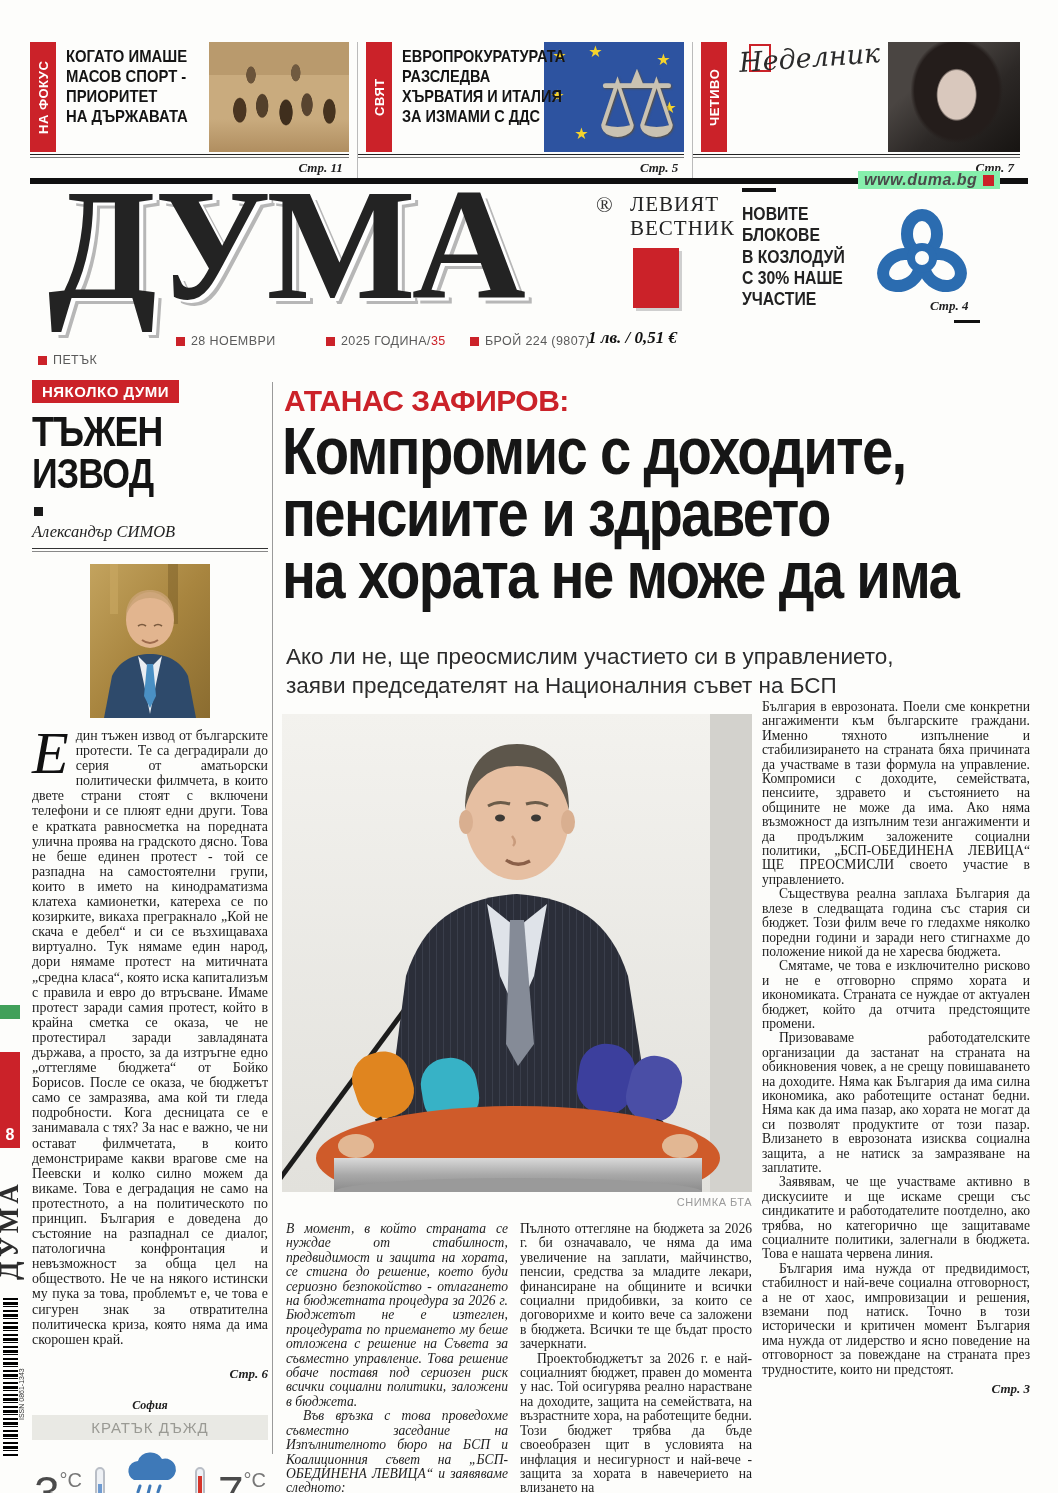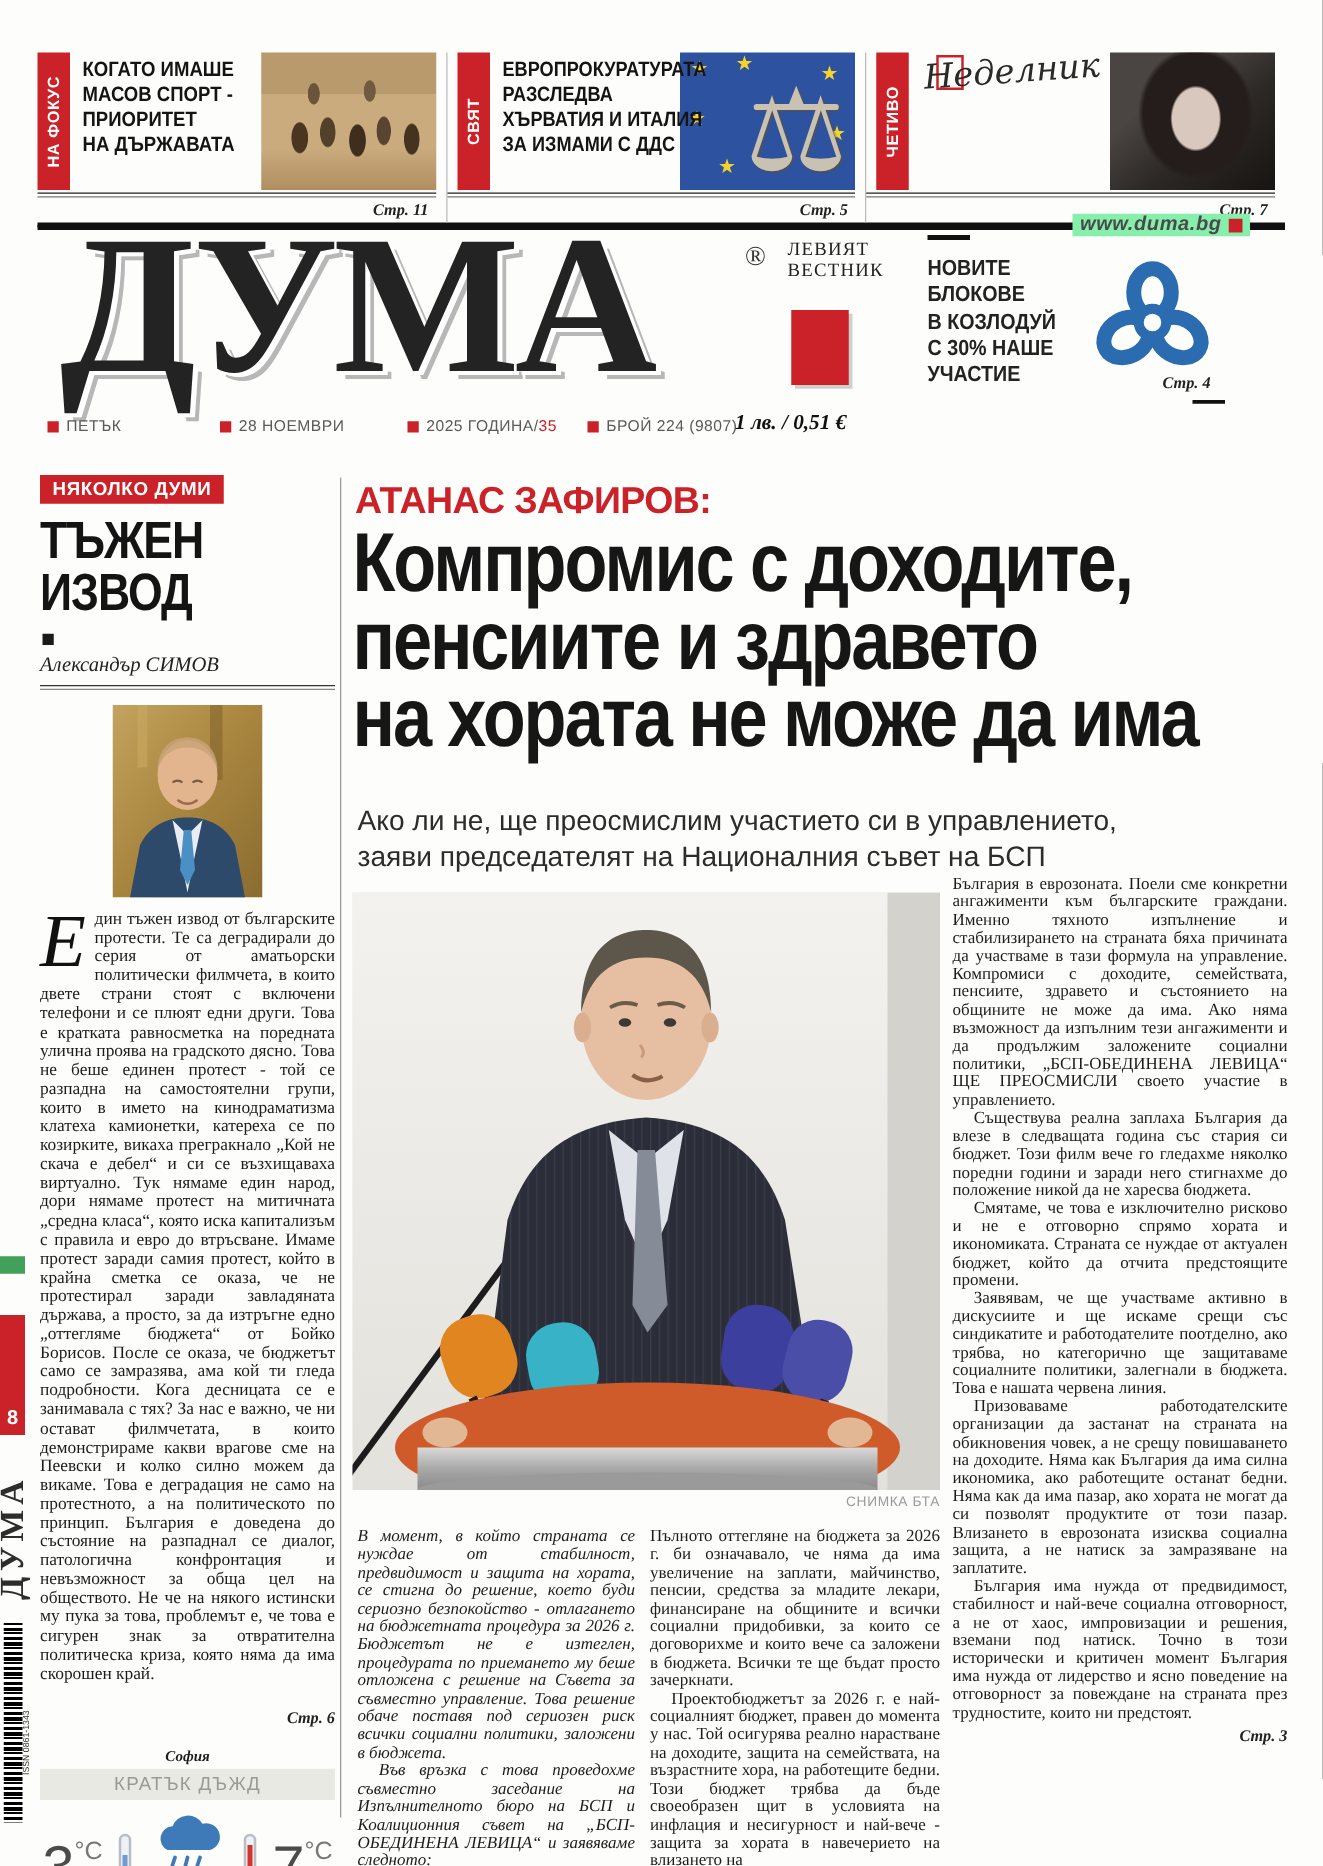--- a/index.html
+++ b/index.html
@@ -42,21 +42,21 @@
      radial-gradient(34px 44px at 52% 48%, #d9c8bd 0 55%, transparent 60%),
      radial-gradient(70px 80px at 52% 44%, #241d1b 0 60%, transparent 66%),
      linear-gradient(140deg,#4a4542 0 30%,#2c2826 60%,#171412 100%);}
 
   
   .masthead{position:absolute;left:0;top:178px;width:1058px;height:182px;}
   .mh-title{position:absolute;left:48px;top:-16px;font-family:"Liberation Serif",serif;font-weight:bold;
             font-size:158px;line-height:1.05;letter-spacing:-4px;color:#232323;
             text-shadow:4px 3px 0 #fff,7px 6px 0 #b7b7b7;}
   .mh-reg{position:absolute;left:596px;top:14px;font-size:22px;color:#333;}
-  .mh-tagline{position:absolute;left:630px;top:14px;font-size:15px;letter-spacing:1px;line-height:1.15;color:#222;}
+  .mh-tagline{position:absolute;left:630px;top:14px;font-size:21px;letter-spacing:1px;line-height:1.15;color:#222;}
   .mh-square{position:absolute;left:633px;top:70px;width:46px;height:60px;background:#cb2229;box-shadow:3px 3px 0 #cfcfcf;}
   .promo{position:absolute;left:742px;top:8px;width:280px;height:150px;}
   .promo-dash{position:absolute;left:0;top:2px;width:34px;height:4px;background:#111;}
   .promo-head{position:absolute;left:0;top:18px;font-size:17.5px;line-height:1.22;color:#222;}
   .promo-logo{position:absolute;left:128px;top:16px;}
   .promo-page{position:absolute;left:188px;top:112px;text-align:right;}
   .promo-dash2{position:absolute;left:212px;top:134px;width:26px;height:3px;background:#111;}
   .dateline{position:absolute;left:38px;top:156px;width:990px;height:18px;font-family:"Liberation Sans",sans-serif;
             font-size:12.5px;color:#5a5a5a;letter-spacing:.4px;}
   .dl-item{position:absolute;top:0;display:flex;align-items:center;gap:6px;}
@@ -182,21 +182,21 @@
           <ellipse cx="0" cy="-24" rx="15" ry="19" transform="rotate(240)"></ellipse>
         </g>
         <circle cx="52" cy="56" r="15" fill="#2b6cb0"></circle>
         <circle cx="52" cy="56" r="7" fill="#fdfdfb"></circle>
       </svg>
       <div class="promo-page pageref">Стр. 4</div>
       <div class="promo-dash2"></div>
     </div>
 
     <div class="dateline">
-      <div class="dl-item" style="left:0;">
+      <div class="dl-item" style="left:0;margin-top:19px;">
         <span class="dl-sq"></span>
         <span>ПЕТЪК</span>
       </div>
       <div class="dl-item" style="left:138px;">
         <span class="dl-sq"></span>
         <span>28 НОЕМВРИ</span>
       </div>
       <div class="dl-item" style="left:288px;">
         <span class="dl-sq"></span>
         <span><span>2025 ГОДИНА/</span><span class="dl-red">35</span></span>
@@ -348,19 +348,19 @@
     <p>Във връзка с това проведохме съвместно заседание на Изпълнителното бюро на БСП и Коалиционния съвет на „БСП-ОБЕДИНЕНА ЛЕВИЦА“ и заявяваме следното:</p>
   </div>
   <div class="colB body-col">
     <p>Пълното оттегляне на бюджета за 2026 г. би означавало, че няма да има увеличение на заплати, майчинство, пенсии, средства за младите лекари, финансиране на общините и всички социални придобивки, за които се договорихме и които вече са заложени в бюджета. Всички те ще бъдат просто зачеркнати.</p>
     <p>Проектобюджетът за 2026 г. е най-социалният бюджет, правен до момента у нас. Той осигурява реално нарастване на доходите, защита на семействата, на възрастните хора, на работещите бедни. Този бюджет трябва да бъде своеобразен щит в условията на инфлация и несигурност и най-вече - защита за хората в навечерието на влизането на</p>
   </div>
   <div class="colR body-col">
     <p>България в еврозоната. Поели сме конкретни ангажименти към българските граждани. Именно тяхното изпълнение и стабилизирането на страната бяха причината да участваме в тази формула на управление. Компромиси с доходите, семействата, пенсиите, здравето и състоянието на общините не може да има. Ако няма възможност да изпълним тези ангажименти и да продължим заложените социални политики, „БСП-ОБЕДИНЕНА ЛЕВИЦА“ ЩЕ ПРЕОСМИСЛИ своето участие в управлението.</p>
     <p>Съществува реална заплаха България да влезе в следващата година със стария си бюджет. Този филм вече го гледахме няколко поредни години и заради него стигнахме до положение никой да не харесва бюджета.</p>
     <p>Смятаме, че това е изключително рисково и не е отговорно спрямо хората и икономиката. Страната се нуждае от актуален бюджет, който да отчита предстоящите промени.</p>
+    <p>Призоваваме работодателските организации да застанат на страната на обикновения човек, а не срещу повишаването на доходите. Няма как България да има силна икономика, ако работещите останат бедни. Няма как да има пазар, ако хората не могат да си позволят продуктите от този пазар. Влизането в еврозоната изисква социална защита, а не натиск за замразяване на заплатите.</p>
     <p>Заявявам, че ще участваме активно в дискусиите и ще искаме срещи със синдикатите и работодателите поотделно, ако трябва, но категорично ще защитаваме социалните политики, залегнали в бюджета. Това е нашата червена линия.</p>
-    <p>Призоваваме работодателските организации да застанат на страната на обикновения човек, а не срещу повишаването на доходите. Няма как България да има силна икономика, ако работещите останат бедни. Няма как да има пазар, ако хората не могат да си позволят продуктите от този пазар. Влизането в еврозоната изисква социална защита, а не натиск за замразяване на заплатите.</p>
     <p>България има нужда от предвидимост, стабилност и най-вече социална отговорност, а не от хаос, импровизации и решения, вземани под натиск. Точно в този исторически и критичен момент България има нужда от лидерство и ясно поведение на отговорност за повеждане на страната през трудностите, които ни предстоят.</p>
     <div class="pageref">Стр. 3</div>
   </div>
 
 </div>
 
 </body></html>

